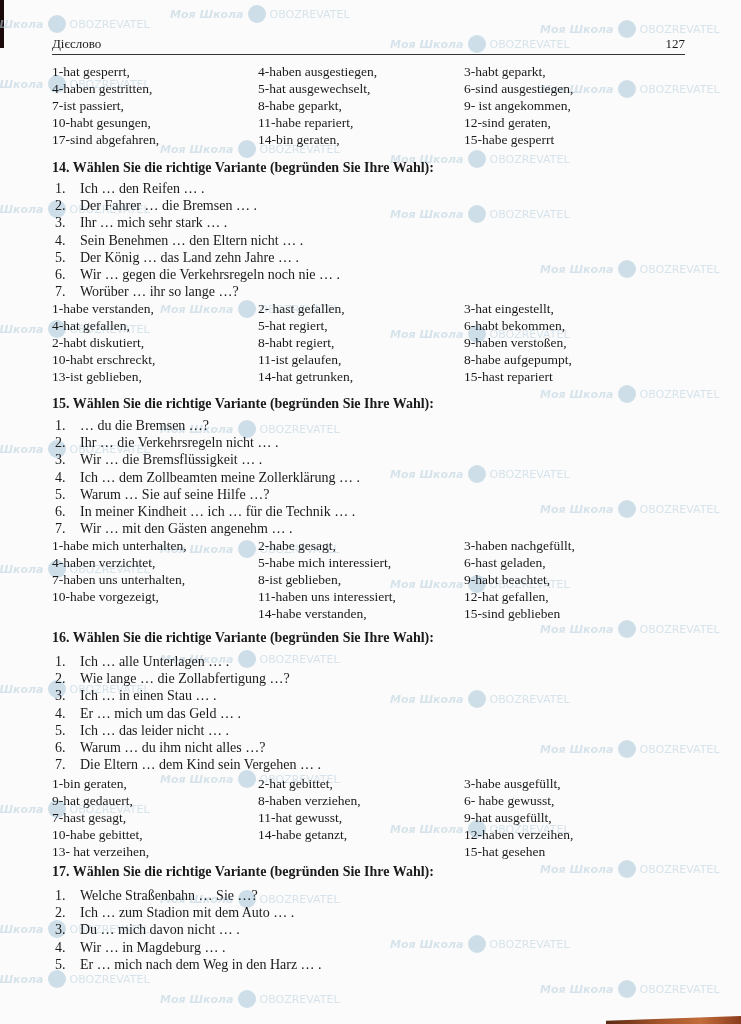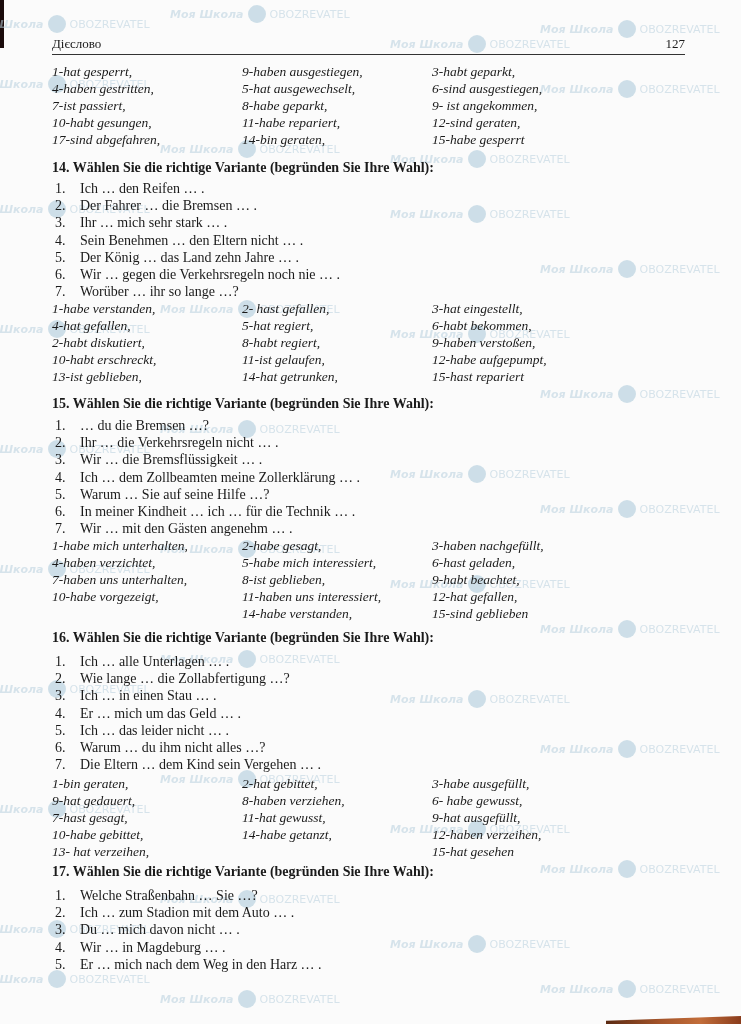--- a/index.html
+++ b/index.html
@@ -19,22 +19,22 @@
   }
   .header {
     position: absolute; left: 52px; top: 36px; width: 633px; height: 18px;
     border-bottom: 1.2px solid #333;
   }
   .header .title { position: absolute; left: 0; top: 0; font-size: 13px; }
   .header .page-num { position: absolute; right: 0; top: 0; font-size: 13px; margin-left: 28px; }
 
   .answers {
     position: absolute; left: 52px; width: 630px;
-    display: grid; grid-template-columns: 190px 190px 200px; column-gap: 0;
-    font-style: italic; font-size: 13.5px; line-height: 17px;
+    display: grid; grid-template-columns: 190px 190px 200px; column-gap: 16px;
+    font-size: 13.5px; line-height: 17px;
   }
   .answers .col { display: flex; flex-direction: column; }
   .answers .col:nth-child(2) { padding-left: 0; }
 
   .exercise-title {
     position: absolute; left: 52px; font-weight: bold; font-size: 14px; white-space: nowrap; text-align: right;
   }
   .items {
     position: absolute; left: 55px; font-size: 14px; line-height: 17.2px;
   }
@@ -250,21 +250,21 @@
 
 <div class="answers" style="top:63px">
   <div class="col">
     <span>1-hat gesperrt,</span>
     <span>4-haben gestritten,</span>
     <span>7-ist passiert,</span>
     <span>10-habt gesungen,</span>
     <span>17-sind abgefahren,</span>
   </div>
   <div class="col">
-    <span>9-haben ausgestiegen,</span>
+    <span>4-haben ausgestiegen,</span>
     <span>5-hat ausgewechselt,</span>
     <span>8-habe geparkt,</span>
     <span>11-habe repariert,</span>
     <span>14-bin geraten,</span>
   </div>
   <div class="col">
     <span>3-habt geparkt,</span>
     <span>6-sind ausgestiegen,</span>
     <span>9- ist angekommen,</span>
     <span>12-sind geraten,</span>
@@ -315,21 +315,21 @@
     <span>2- hast gefallen,</span>
     <span>5-hat regiert,</span>
     <span>8-habt regiert,</span>
     <span>11-ist gelaufen,</span>
     <span>14-hat getrunken,</span>
   </div>
   <div class="col">
     <span>3-hat eingestellt,</span>
     <span>6-habt bekommen,</span>
     <span>9-haben verstoßen,</span>
-    <span>12-habe aufgepumpt,</span>
+    <span>8-habe aufgepumpt,</span>
     <span>15-hast repariert</span>
   </div>
 </div>
 
 <div class="exercise-title" style="top:396px">15. Wählen Sie die richtige Variante (begründen Sie Ihre Wahl):</div>
 <div class="items" style="top:417px">
   <div class="row">
       <span class="num">1.</span>
       <span>… du die Bremsen …?</span>
     </div>

